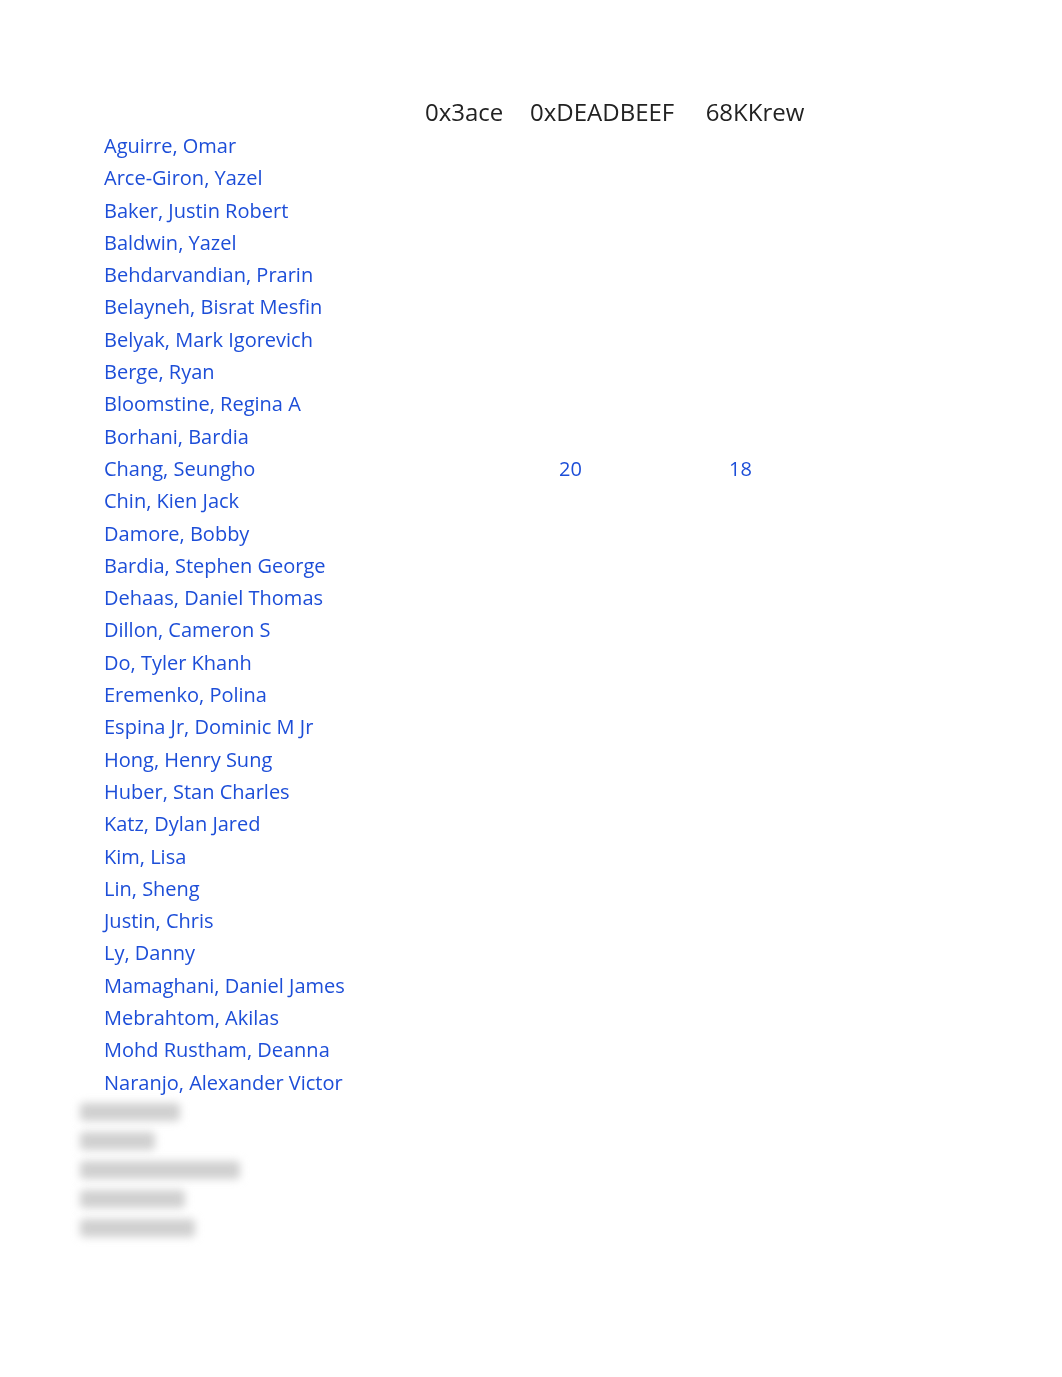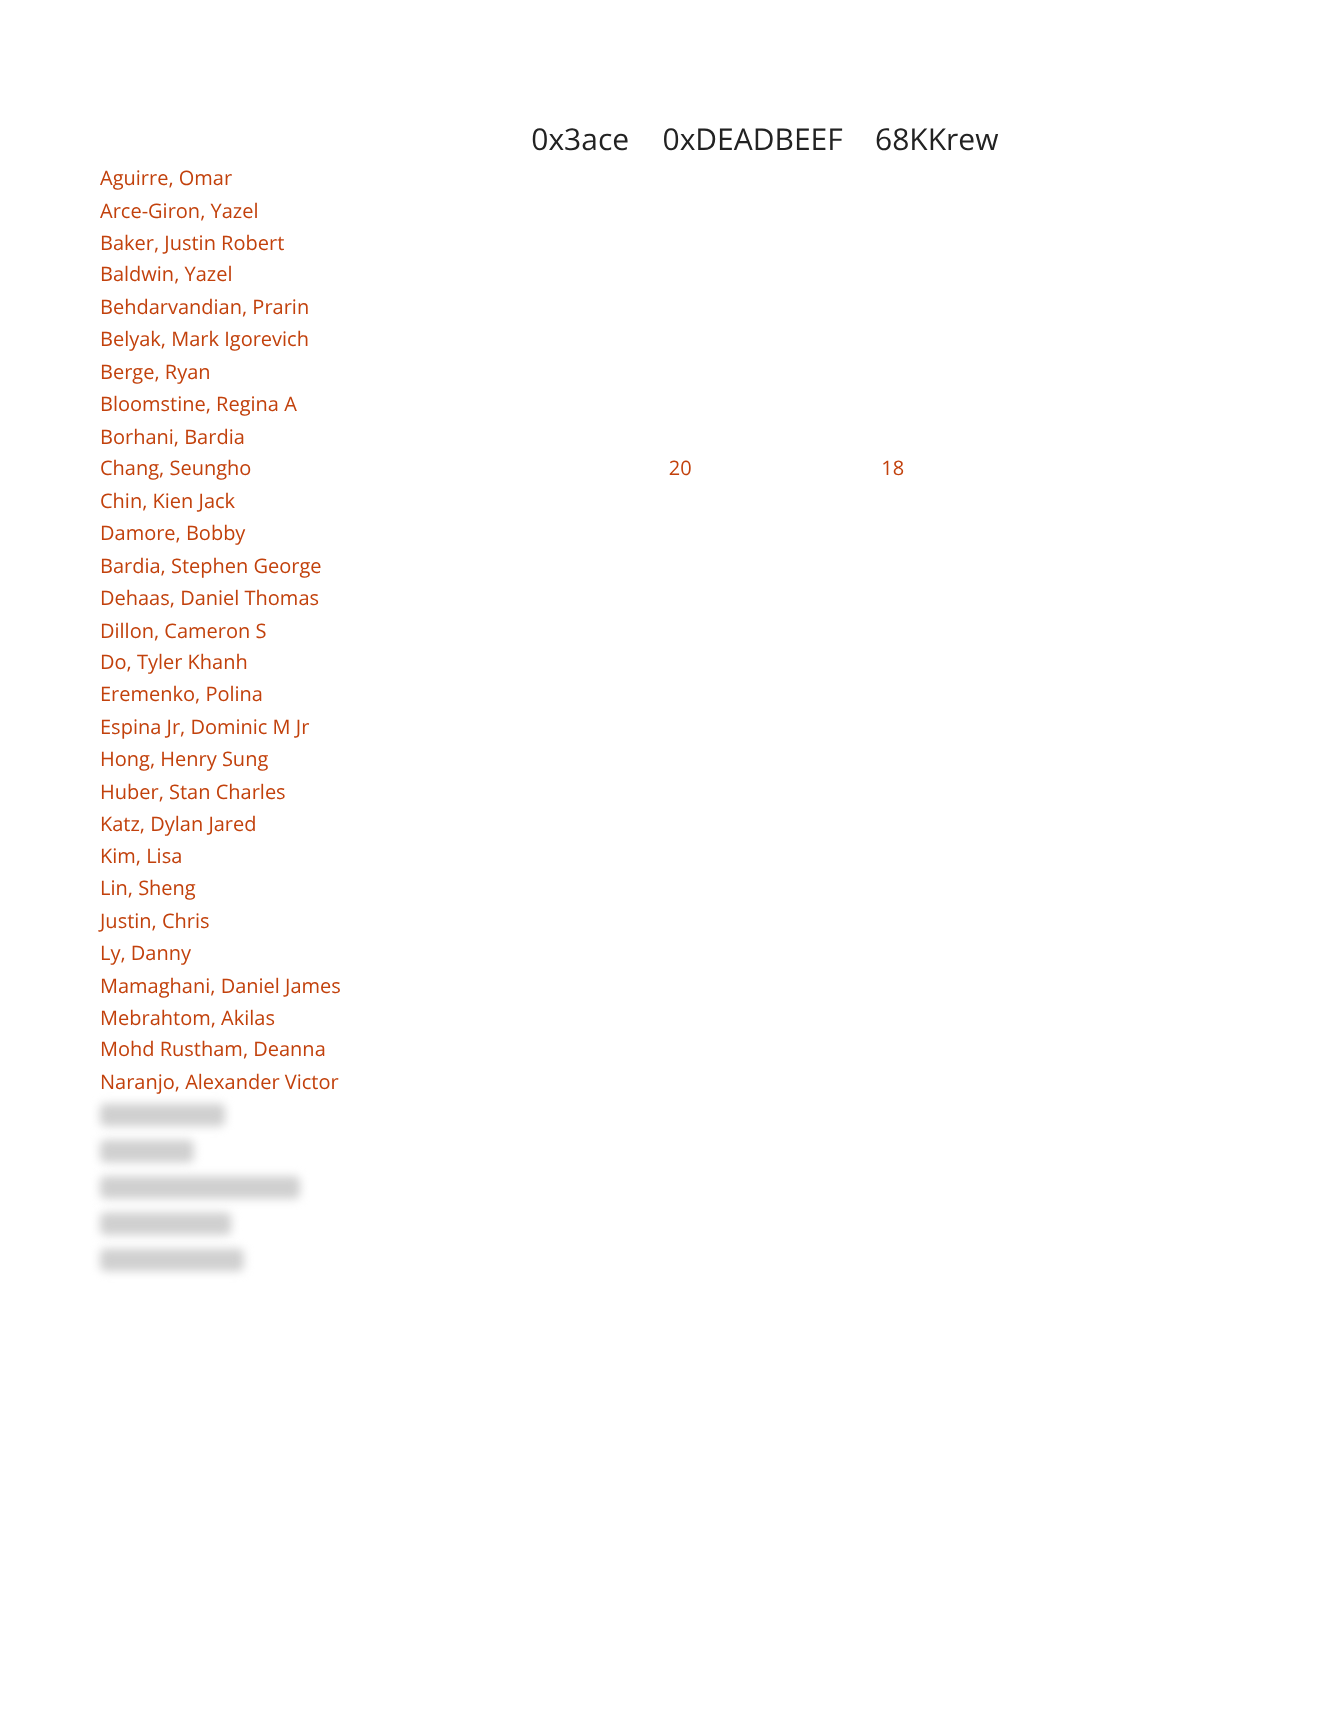--- a/index.html
+++ b/index.html
@@ -27,29 +27,30 @@
     .header-spacer {
       width: 345px;
       flex-shrink: 0;
     }
     .col-header {
       font-size: 24px;
       color: #222;
     }
     .col1 { width: 90px; margin-right: 15px; }
     .col2 { width: 145px; margin-right: 25px; }
-    .col3 { width: 110px; }
+    .col3 { width: 110px; text-align: center; }
     .name-list {
       list-style: none;
     }
     .name-list li {
       line-height: 1.615;
-      font-size: 16px;
-      color: #c2410c;
+      font-size: 20px;
+      color: #1d4ed8;
       white-space: nowrap;
+      margin-left: 24px;
     }
     .data-row {
       display: flex;
       align-items: center;
     }
     .data-row .name-cell {
       width: 345px;
       flex-shrink: 0;
     }
     .data-row .val1 { width: 90px; margin-right: 15px; text-align: center; }
@@ -83,20 +84,21 @@
     <div class="col-header col3">68KKrew</div>
   </div>
 
   <ul class="name-list">
 
   <li>Aguirre, Omar</li>
       <li>Arce-Giron, Yazel</li>
       <li>Baker, Justin Robert</li>
       <li>Baldwin, Yazel</li>
       <li>Behdarvandian, Prarin</li>
+      <li>Belayneh, Bisrat Mesfin</li>
       <li>Belyak, Mark Igorevich</li>
       <li>Berge, Ryan</li>
       <li>Bloomstine, Regina A</li>
       <li>Borhani, Bardia</li>
       <li class="data-row">
         <span class="name-cell">Chang, Seungho</span>
         <span class="val1"></span>
         <span class="val2">20</span>
         <span class="val3">18</span>
       </li>

